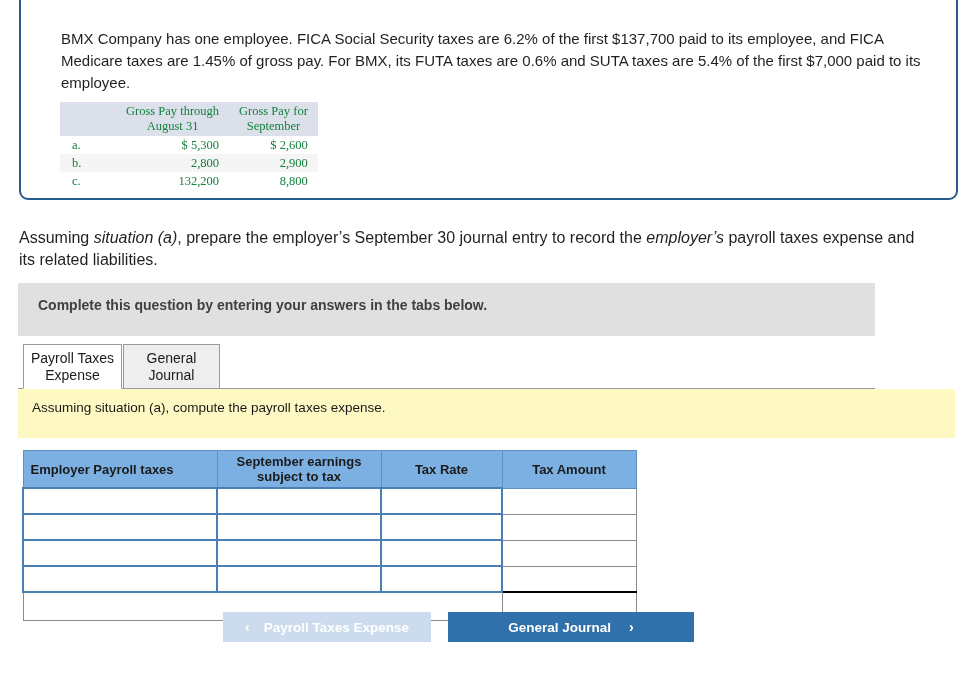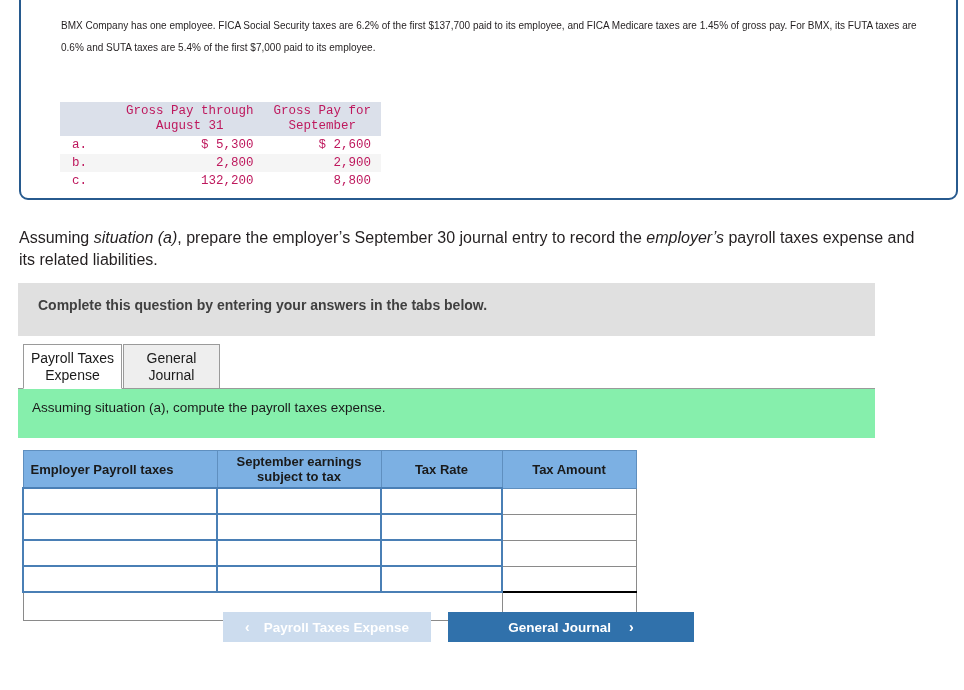--- a/index.html
+++ b/index.html
@@ -25,36 +25,36 @@
     height: 226px;
     border: 2px solid #1f4e79;
     border-color: #275a8e;
     border-radius: 9px;
     box-sizing: border-box;
     background: #ffffff;
   }
   .intro-para {
     position: absolute;
     left: 40px;
-    top: 39px;
+    top: 52px;
     width: 876px;
-    font-size: 10px;
+    font-size: 15px;
     line-height: 22px;
     color: #231f20;
   }
 
   
   .gross-table {
     position: absolute;
     left: 39px;
     top: 126px;
     border-collapse: collapse;
-    font-family: Liberation Mono, monospace;
+    font-family: Liberation Serif, serif;
     font-size: 12.5px;
-    color: #be185d;
+    color: #15803d;
   }
   .gross-table th {
     background: #dbe0ea;
     font-weight: normal;
     text-align: center;
     padding: 2px 10px;
     line-height: 15px;
     white-space: pre-line;
   }
   .gross-table td {
@@ -134,23 +134,23 @@
     background: #eeeeee;
     border-bottom: 1px solid #9a9a9a;
     z-index: 2;
   }
 
   
   .blue-band {
     position: absolute;
     left: 18px;
     top: 389px;
-    width: 857px;
+    width: 937px;
     height: 49px;
-    background: #86efac;
+    background: #fef9c3;
     box-sizing: border-box;
   }
   .blue-band .line1 {
     position: absolute;
     left: 14px;
     top: 11px;
     font-size: 13.5px;
     color: #1a1a1a;
   }
   .blue-band .line2 {

